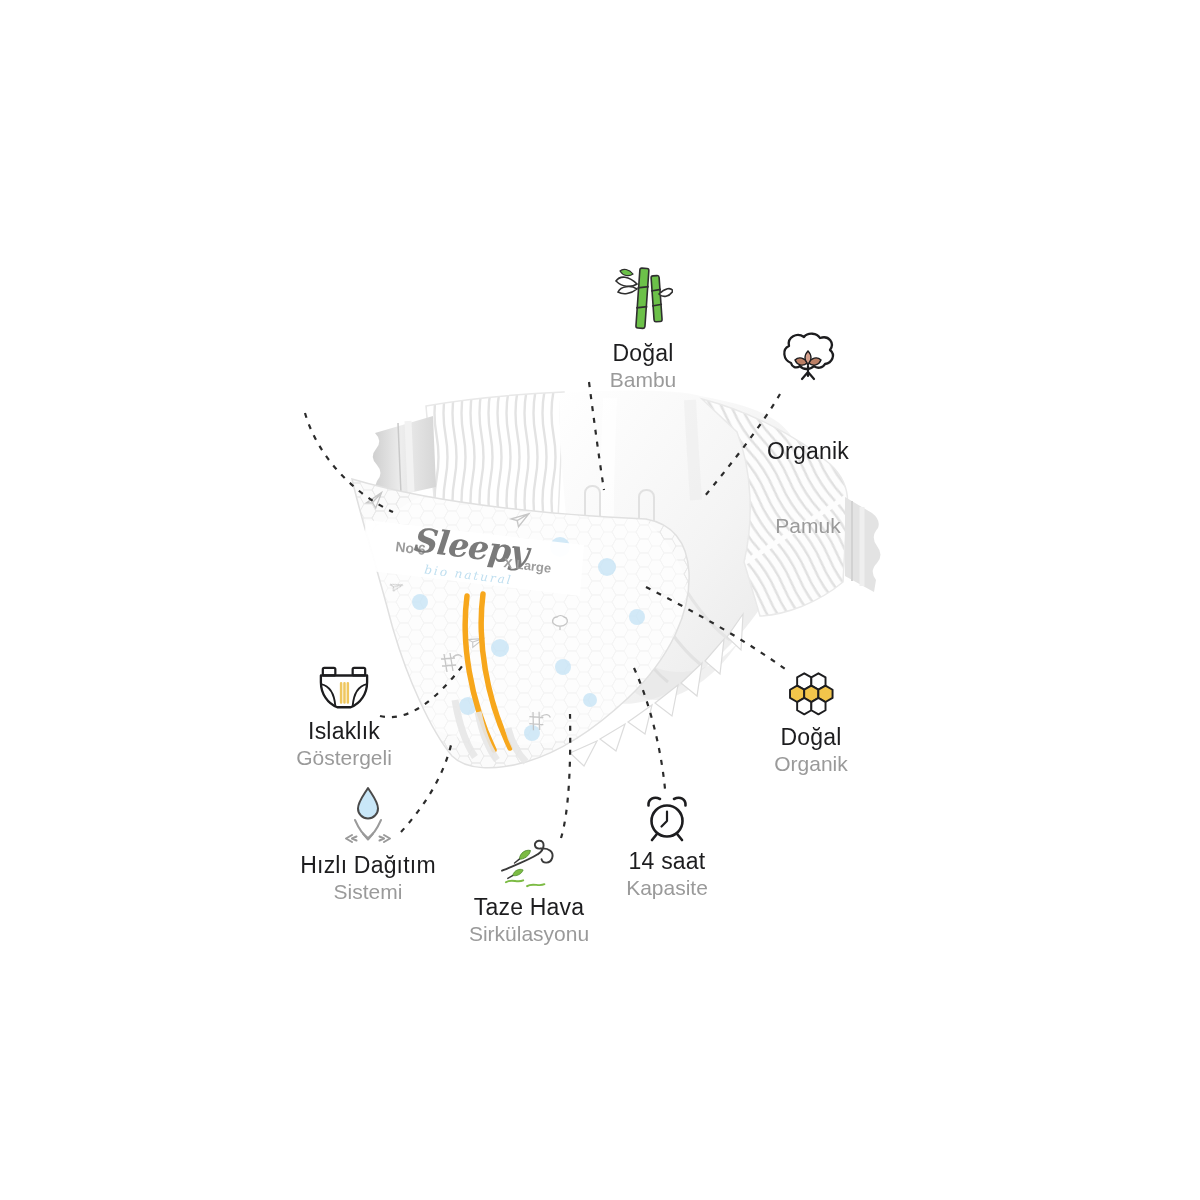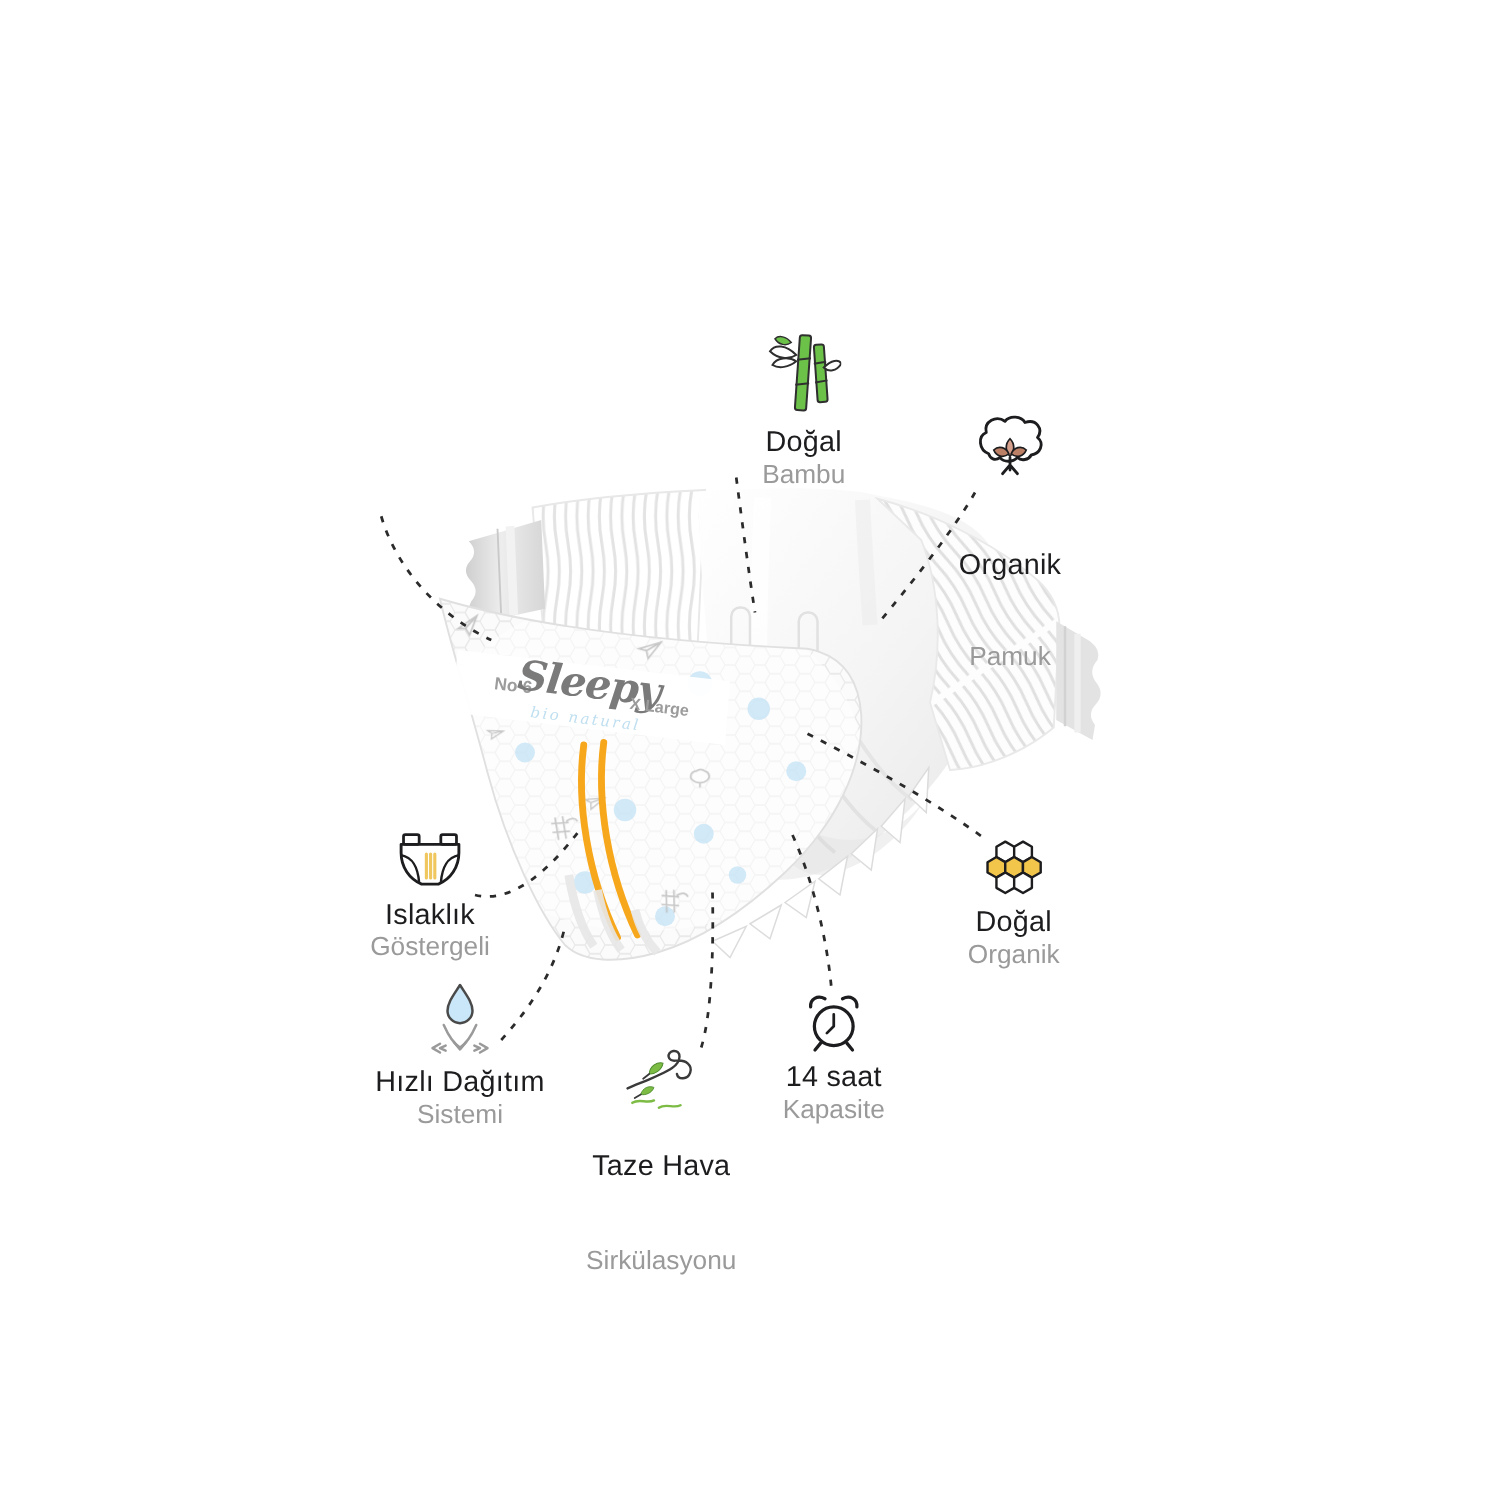--- a/index.html
+++ b/index.html
@@ -11,21 +11,21 @@
   .callout .icon{display:block;}
   .callout .title{margin-top:5px;font-size:23px;font-weight:400;color:var(--title_text,#1D1D1F);
                   line-height:1.12;letter-spacing:.2px;}
   .callout .sub{font-size:21px;font-weight:400;color:var(--subtitle_text,#9A9A9A);line-height:1.25;}
   #c-saf{left:303px;top:320px;}
   #c-bambu{left:643px;top:262px;}
   #c-pamuk{left:808px;top:330px;gap:48px;}
   #c-islaklik{left:344px;top:662px;text-align:right;}
   #c-mineral{left:811px;top:670px;}
   #c-hizli{left:368px;top:786px;}
-  #c-taze{left:529px;top:836px;gap:25px;}
+  #c-taze{left:529px;top:836px;}
   #c-saat{left:667px;top:792px;justify-content:flex-end;}
 </style>
 </head>
 <body>
 
 <div class="stage">
 
   <svg class="art" width="1200" height="1200" viewBox="0 0 1200 1200">
     <defs>
       <pattern id="hexpat" width="24" height="14" patternUnits="userSpaceOnUse">

